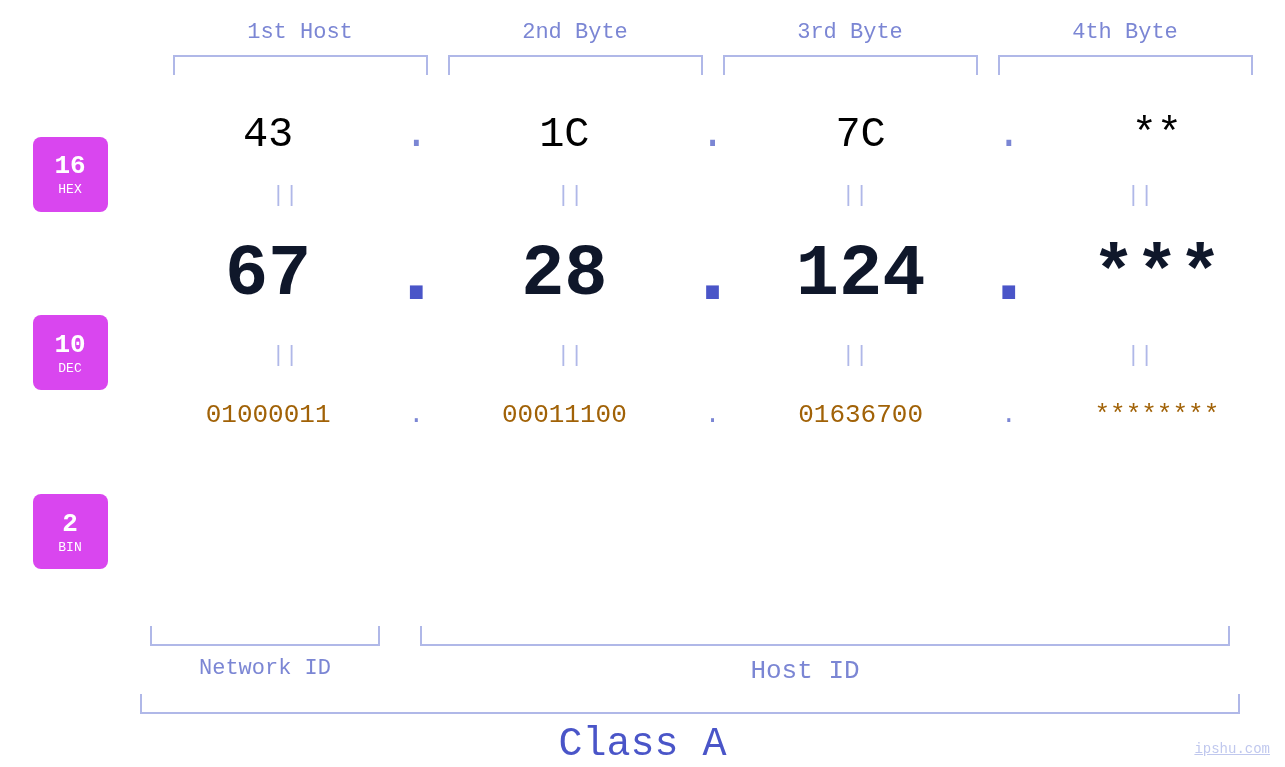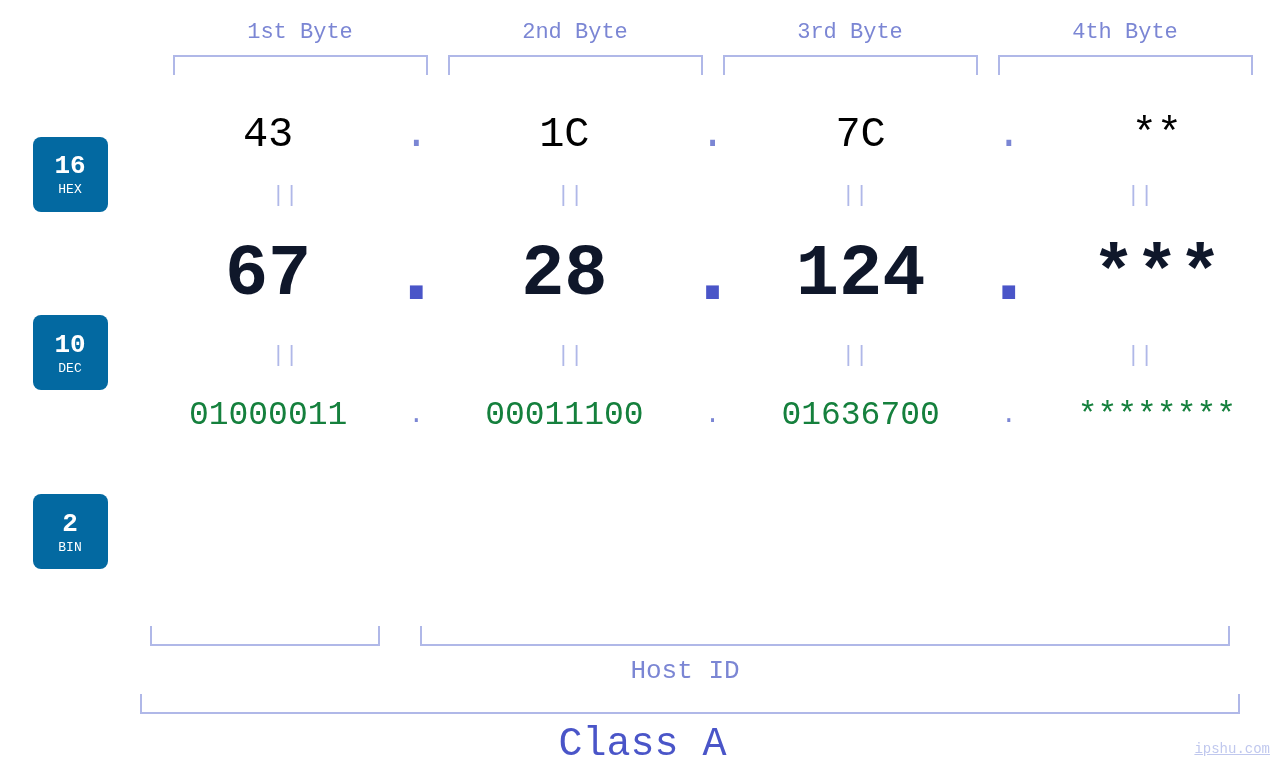--- a/index.html
+++ b/index.html
@@ -75,21 +75,21 @@
       display: flex;
       flex-direction: column;
       align-items: center;
       justify-content: space-around;
       width: 140px;
       padding: 10px 20px;
       gap: 20px;
     }
 
     .badge {
-      background-color: #0369a1;
+      background-color: #d946ef;
       color: white;
       border-radius: 8px;
       width: 75px;
       height: 75px;
       display: flex;
       flex-direction: column;
       align-items: center;
       justify-content: center;
     }
 
@@ -177,22 +177,22 @@
     }
 
     .dec-dot {
       color: #4a55c8;
       font-size: 90px;
       font-weight: bold;
     }
 
     
     .bin-value {
-      color: #15803d;
-      font-size: 33px;
+      color: #a16207;
+      font-size: 26px;
       font-family: 'Courier New', Courier, monospace;
     }
 
     .bin-dot {
       color: #7b86d4;
       font-size: 26px;
     }
 
     
     .bottom-section {
@@ -301,21 +301,21 @@
     .equals-dot-spacer {
       width: 40px;
     }
   </style>
 </head>
 <body>
 
 <div class="main-container">
 
   <div class="byte-labels">
-    <div class="byte-label">1st Byte</div>
+    <div class="byte-label">1st Host</div>
     <div class="byte-label">2nd Byte</div>
     <div class="byte-label">3rd Byte</div>
     <div class="byte-label">4th Byte</div>
   </div>
 
   <div class="bracket-row">
     <div class="bracket"></div>
     <div class="bracket"></div>
     <div class="bracket"></div>
     <div class="bracket"></div>
@@ -441,20 +441,21 @@
 
   <div class="bottom-section">
 
     <div class="bottom-brackets">
       <div class="network-bracket"></div>
       <div class="spacer-dot"></div>
       <div class="host-bracket"></div>
     </div>
 
     <div class="id-labels">
+      <div class="network-id-label">Network ID</div>
       <div class="host-id-label">Host ID</div>
     </div>
 
     <div class="big-bottom-bracket"></div>
 
     <div class="class-label">Class A</div>
 
   </div>
 
   <div class="watermark">ipshu.com</div>

